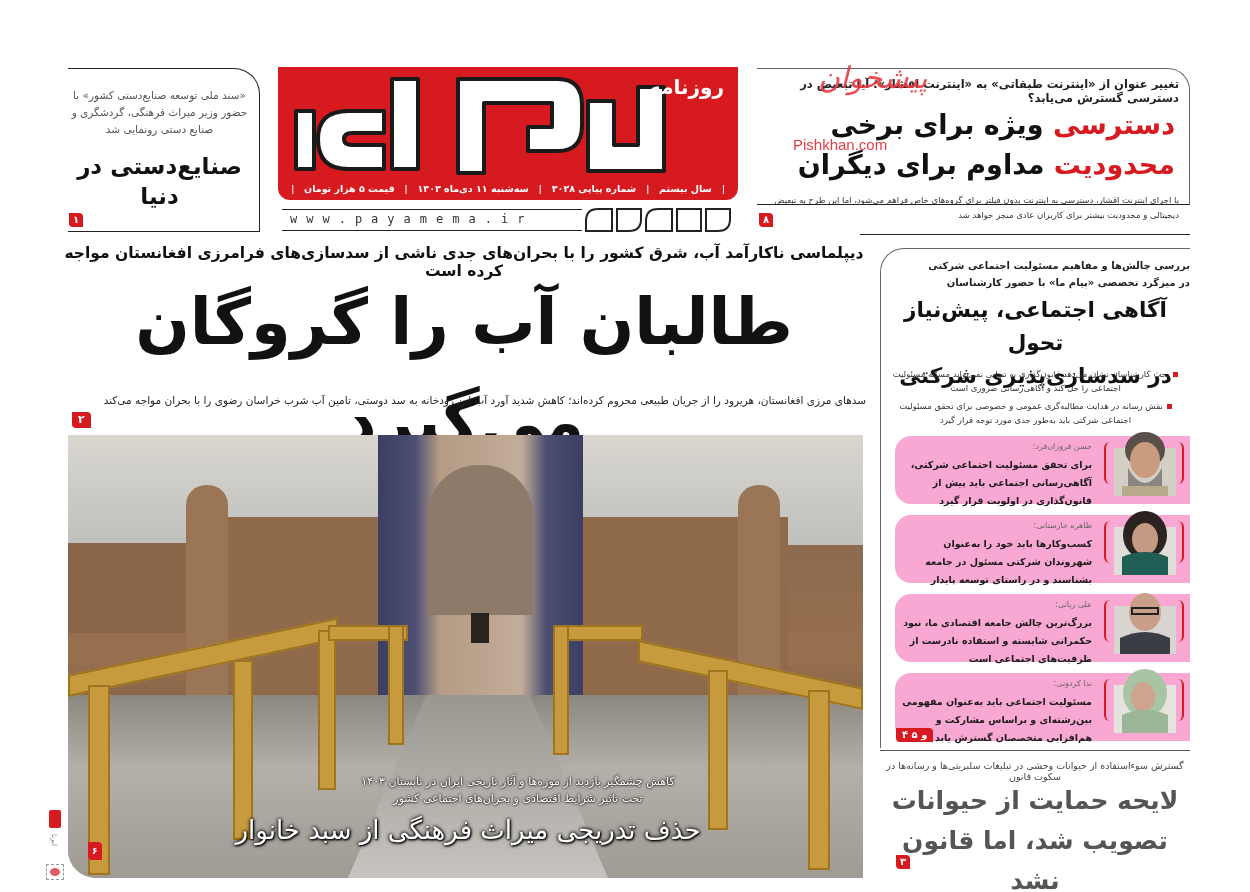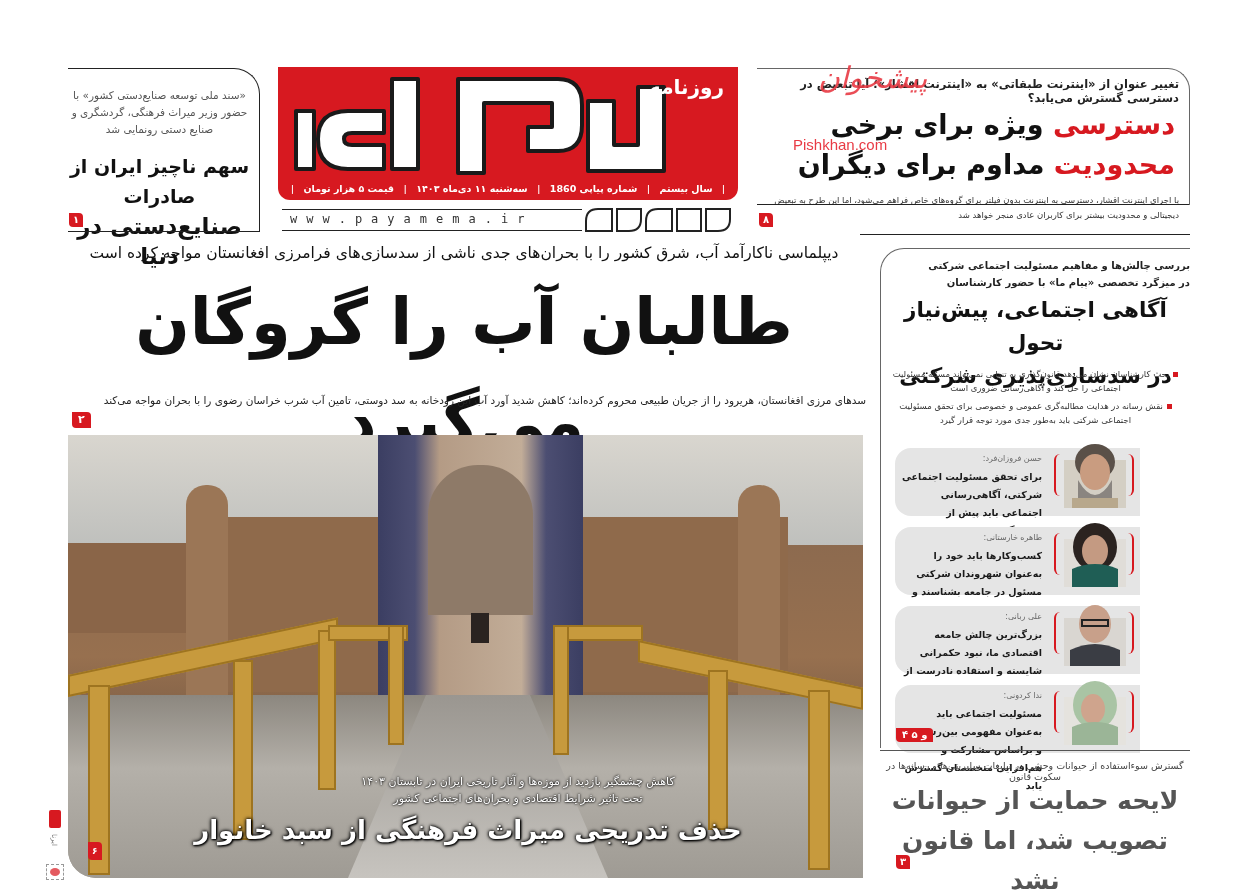--- a/index.html
+++ b/index.html
@@ -56,21 +56,21 @@
   .box-tr .kicker { position: absolute; top: 8px; right: 10px; font-size: 11.5px; color: #222; direction: rtl; font-weight: bold; }
   .box-tr .head { position: absolute; top: 36px; right: 14px; direction: rtl; text-align: right; font-weight: bold; font-size: 27px; line-height: 40px; }
   .box-tr .head .red { color: #d71920; }
   .box-tr .body { position: absolute; top: 124px; right: 10px; left: 4px; direction: rtl; text-align: right; font-size: 8.5px; line-height: 15px; color: #333; }
   .box-tr .bottom-rule { position: absolute; left: 0; right: 0; bottom: 0; border-bottom: 1.5px solid #222; }
   .watermark { position: absolute; left: 793px; top: 60px; pointer-events: none; }
   .watermark .fa { position: absolute; left: 25px; top: 0; color: #e83a44; font-size: 30px; font-style: italic; font-family: "DejaVu Serif", serif; direction: rtl; white-space: nowrap; opacity: .9; }
   .watermark .en { position: absolute; left: 0; top: 76px; color: #e83a44; font-size: 15px; font-family: "Liberation Sans", sans-serif; white-space: nowrap; }
 
   
-  .main-kicker { position: absolute; left: 60px; top: 244px; width: 808px; direction: rtl; text-align: center; font-weight: normal; font-size: 15.5px; }
+  .main-kicker { position: absolute; left: 60px; top: 244px; width: 808px; direction: rtl; text-align: center; font-weight: bold; font-size: 15.5px; }
   .main-head { position: absolute; left: 60px; top: 272px; width: 808px; direction: rtl; text-align: center; font-weight: bold; font-size: 64px; line-height: 100px; letter-spacing: -1px; }
   .main-lead { position: absolute; left: 66px; top: 394px; width: 800px; direction: rtl; text-align: right; font-size: 10.5px; color: #222; }
 
   .photo {
     position: absolute; left: 68px; top: 435px; width: 795px; height: 443px;
     border-radius: 0 0 0 28px; overflow: hidden;
     background: linear-gradient(180deg, #c9c6be 0%, #b9b5ad 22%, #8c6a4f 23%, #97704f 50%, #7b5d45 68%, #a8a49d 70%, #9c9891 100%);
   }
   .photo .sky { position: absolute; left: 0; top: 0; right: 0; height: 110px; background: linear-gradient(180deg,#d9d6cf,#bfc0bd); }
   .photo .wall-l { position: absolute; left: 120px; top: 82px; width: 190px; height: 175px; background: #8f6a4b; }
@@ -78,61 +78,60 @@
   .photo .tower-l { position: absolute; left: 118px; top: 50px; width: 42px; height: 210px; background: #9b7656; border-radius: 20px 20px 0 0; }
   .photo .tower-r { position: absolute; left: 670px; top: 50px; width: 42px; height: 210px; background: #9b7656; border-radius: 20px 20px 0 0; }
   .photo .portal { position: absolute; left: 310px; top: 0; width: 205px; height: 262px; background: linear-gradient(90deg,#3b3e62 0%,#4c4e72 18%,#b49b85 30%,#c2ad98 70%,#4c4e72 82%,#3b3e62 100%); }
   .photo .arch { position: absolute; left: 360px; top: 30px; width: 105px; height: 150px; background: #8e7a68; border-radius: 50px 50px 0 0; }
   .photo .door { position: absolute; left: 403px; top: 178px; width: 18px; height: 30px; background: #2a2320; }
   .photo .arcade { position: absolute; left: 0; top: 108px; width: 120px; height: 90px; background: #8a6548; }
   .photo .ground { position: absolute; left: 0; top: 260px; right: 0; bottom: 0; background: linear-gradient(180deg,#8c877f,#b4b0a9 40%,#9f9b94); }
   .photo .walk { position: absolute; left: 280px; top: 260px; width: 260px; height: 183px; background: linear-gradient(180deg,#9a9690,#c7c4bf); clip-path: polygon(30% 0,70% 0,100% 100%,0 100%); }
   .photo .rail { position: absolute; background: #c79a3d; border: 2px solid #9e7420; }
   .photo .cap1 { position: absolute; left: 250px; top: 338px; width: 400px; direction: rtl; text-align: center; color: #fff; font-size: 11px; line-height: 17px; text-shadow: 0 0 3px #000, 0 0 2px #000; font-weight: normal; }
-  .photo .cap2 { position: absolute; left: 100px; top: 380px; width: 600px; direction: rtl; text-align: center; color: #fff; font-size: 26px; font-weight: bold; text-shadow: 0 0 4px #000, 0 0 3px #000, 1px 1px 2px #000; }
+  .photo .cap2 { position: absolute; left: 100px; top: 380px; width: 600px; direction: rtl; text-align: center; color: #fff; font-size: 26px; font-weight: normal; text-shadow: 0 0 4px #000, 0 0 3px #000, 1px 1px 2px #000; }
 
   
   .side-icons { position: absolute; left: 44px; top: 810px; width: 22px; }
 
   
   .box-mr {
     position: absolute; left: 880px; top: 248px; width: 310px; height: 500px;
     border-top: 1.5px solid #666; border-top-left-radius: 24px; border-left: 1.5px solid #666;
   }
   .topdouble { position: absolute; left: 860px; top: 234px; width: 330px; border-top: 1.5px solid #222; }
   .box-mr .kicker { position: absolute; top: 8px; left: 0; right: 0; direction: rtl; text-align: right; font-size: 10px; font-weight: bold; line-height: 17px; color: #222; }
   .box-mr .head { position: absolute; top: 44px; left: 0; right: 0; direction: rtl; text-align: center; font-size: 21.5px; font-weight: bold; line-height: 33px; color: #111; }
   .box-mr .bullets { position: absolute; top: 118px; left: 6px; right: 6px; direction: rtl; text-align: center; font-size: 8.5px; line-height: 14px; color: #333; }
   .box-mr .bullets .bl { margin-bottom: 4px; }
   .box-mr .bullets .dot { display: inline-block; width: 5px; height: 5px; background: #d71920; margin-left: 4px; vertical-align: middle; }
 
   .quote {
-    position: absolute; left: 895px; width: 245px; height: 68px;
-    background: #e5e5e5; border-radius: 16px 0 0 16px; margin-top: 12px;
+    position: absolute; left: 895px; width: 295px; height: 68px;
+    background: #f9a8d4; border-radius: 16px 0 0 16px;
   }
   .quote .name { position: absolute; right: 98px; top: 6px; font-size: 8px; color: #666; direction: rtl; }
   .quote .text { position: absolute; right: 98px; top: 20px; left: 6px; font-size: 9.5px; font-weight: bold; line-height: 18px; direction: rtl; text-align: right; color: #1a1a1a; }
   .quote .photo-s { position: absolute; right: 14px; top: -8px; width: 62px; height: 68px; }
   .quote .bracket-l { position: absolute; right: 80px; top: 6px; width: 6px; height: 42px; border-left: 2px solid #d71920; border-radius: 6px 0 0 6px; }
   .quote .bracket-r { position: absolute; right: 6px; top: 6px; width: 6px; height: 42px; border-right: 2px solid #d71920; border-radius: 0 6px 6px 0; }
 
   .box-br {
     position: absolute; left: 880px; top: 750px; width: 310px; height: 160px;
     border-top: 1.5px solid #555; border-bottom: 1.5px solid #555;
   }
   .box-br .kicker { position: absolute; top: 9px; left: 0; right: 0; direction: rtl; text-align: center; font-size: 9.5px; color: #444; }
   .box-br .head { position: absolute; top: 30px; left: 0; right: 0; direction: rtl; text-align: center; font-size: 25px; font-weight: bold; line-height: 40px; color: #555; }
 </style>
 </head>
 <body>
 
 <div class="box-tl">
   <div class="sub rtl">«سند ملی توسعه صنایع‌دستی کشور» با حضور وزیر میراث فرهنگی، گردشگری و صنایع دستی رونمایی شد</div>
   <div class="head rtl">
-    <span class="l1">سهم ناچیز ایران از صادرات</span>
     <span class="l2">صنایع‌دستی در دنیا</span>
   </div>
   <div class="bottom-rule"></div>
 </div>
 <div class="badge" style="left:69px; top:213px;">۱</div>
 
 <div class="masthead">
   <svg class="logo" viewBox="0 0 380 104">
     <g fill="#fff" stroke="#1a1a1a" stroke-width="4" stroke-linejoin="round">
 
@@ -143,21 +142,21 @@
       <path d="M60 40 q-30 0 -30 28 q0 30 30 30 h36 v-24 h-32 q-8 0 -8 -6 q0 -6 8 -6 h32 v-22 z"></path>
       <path d="M104 8 h26 v90 h-26 z"></path>
       <path d="M8 40 h18 v58 h-18 z"></path>
     </g>
   </svg>
   <div class="rooznameh">روزنامه</div>
   <div class="infobar">
     <span class="sep">|</span>
     <span>سال بیستم</span>
     <span class="sep">|</span>
-    <span>شماره پیاپی 1860</span>
+    <span>شماره پیاپی ۳۰۲۸</span>
     <span class="sep">|</span>
     <span>سه‌شنبه ۱۱ دی‌ماه ۱۴۰۳</span>
     <span class="sep">|</span>
     <span>قیمت ۵ هزار تومان</span>
     <span class="sep">|</span>
   </div>
 </div>
 <div class="urlbar">www.payamema.ir</div>
 <svg class="shapes" viewBox="0 0 154 26">
   <g fill="none" stroke="#222" stroke-width="2">

